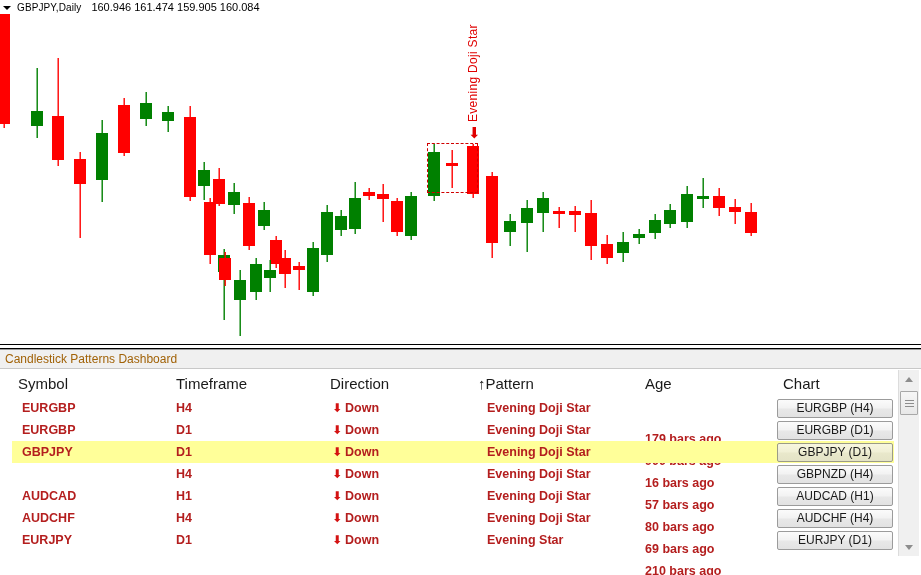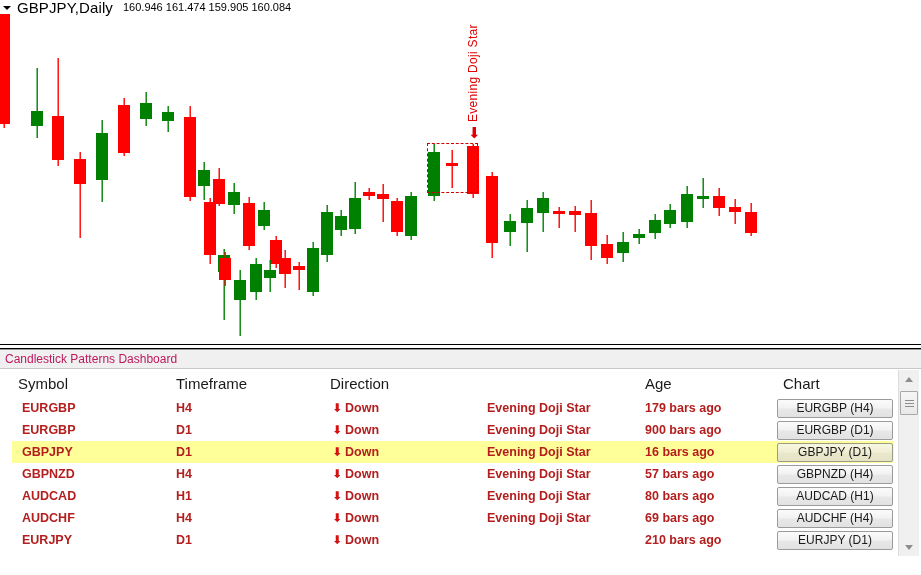--- a/index.html
+++ b/index.html
@@ -44,21 +44,21 @@
   }
   #chart-collapse-icon::after {
     content: "";
     position: absolute;
     left: 0; top: 3px;
     border-left: 4.5px solid transparent;
     border-right: 4.5px solid transparent;
     border-top: 4.5px solid #000000;
   }
   #chart-symbol-label {
-    font-size: 15px;
+    font-size: 10px;
     color: #000000;
     letter-spacing: 0.1px;
     white-space: nowrap;
   }
   #chart-ohlc {
     font-size: 11px;
     color: #000000;
     white-space: nowrap;
     margin-left: 5px;
   }
@@ -118,21 +118,21 @@
     position: absolute;
     left: 0; top: 0;
     width: 921px; height: 19px;
     background: #f0f0f0;
     border-bottom: 1px solid #c8c8c8;
     display: flex;
     align-items: center;
   }
   #dashboard-title {
     font-size: 12px;
-    color: #be185d;
+    color: #a16207;
     padding-left: 5px;
     white-space: nowrap;
   }
 
   #table-wrap {
     position: absolute;
     left: 0; top: 20px;
     width: 760px; height: 206px;
     background: #ffffff;
   }
@@ -169,21 +169,21 @@
   .c-timeframe { left: 176px; width: 145px; }
   .c-direction { left: 330px; width: 140px; }
   .c-pattern   { left: 478px; width: 160px; }
   .c-age       { left: 645px; width: 130px; }
   .c-chart     { left: 783px; width: 110px; }
 
   .d-symbol    { left: 22px;  width: 150px; }
   .d-timeframe { left: 176px; width: 145px; }
   .d-direction { left: 332px; width: 140px; }
   .d-pattern   { left: 487px; width: 160px; }
-  .d-age       { left: 645px; width: 130px; }
+  .d-age       { left: 645px; width: 130px; margin-top: 31px; }
   .d-chart     { left: 777px; width: 116px; }
 
   .row.highlight { background: #ffff99; }
   .row.highlight .hl-left {
     position: absolute;
     left: 0; top: 0; width: 12px; height: 100%;
     background: #ffffff;
   }
 
   .arrow-down {
@@ -389,20 +389,21 @@
     <div id="dashboard-titlebar">
       <span id="dashboard-title">Candlestick Patterns Dashboard</span>
     </div>
 
     <div id="table-wrap">
 
       <div class="row" id="header-row">
         <div class="cell hcell c-symbol">Symbol</div>
         <div class="cell hcell c-timeframe">Timeframe</div>
         <div class="cell hcell c-direction">Direction</div>
+        <div class="cell hcell c-pattern">↑Pattern</div>
         <div class="cell hcell c-chart">Chart</div>
         <div class="cell hcell c-age">Age</div>
       </div>
 
       <div id="rows-container">
           <div class="row" style="top: 27px;">
             <div class="cell dcell d-symbol">EURGBP</div>
             <div class="cell dcell d-timeframe">H4</div>
             <div class="cell dcell d-direction">
               <span class="arrow-down">⬇</span>
@@ -435,21 +436,20 @@
               <span class="arrow-down">⬇</span>
               <span>Down</span>
             </div>
             <div class="cell dcell d-pattern">Evening Doji Star</div>
             <div class="cell dcell d-age">16 bars ago</div>
             <div class="cell d-chart">
               <button class="chart-btn">GBPJPY (D1)</button>
             </div>
           </div>
           <div class="row" style="top: 93px;">
-            <div class="cell dcell d-symbol">GBPNZD</div>
             <div class="cell dcell d-timeframe">H4</div>
             <div class="cell dcell d-direction">
               <span class="arrow-down">⬇</span>
               <span>Down</span>
             </div>
             <div class="cell dcell d-pattern">Evening Doji Star</div>
             <div class="cell dcell d-age">57 bars ago</div>
             <div class="cell d-chart">
               <button class="chart-btn">GBPNZD (H4)</button>
             </div>
@@ -480,20 +480,21 @@
               <button class="chart-btn">AUDCHF (H4)</button>
             </div>
           </div>
           <div class="row" style="top: 159px;">
             <div class="cell dcell d-symbol">EURJPY</div>
             <div class="cell dcell d-timeframe">D1</div>
             <div class="cell dcell d-direction">
               <span class="arrow-down">⬇</span>
               <span>Down</span>
             </div>
+            <div class="cell dcell d-pattern">Evening Star</div>
             <div class="cell dcell d-age">210 bars ago</div>
             <div class="cell d-chart">
               <button class="chart-btn">EURJPY (D1)</button>
             </div>
           </div>
         </div>
 
     </div>
 
     <div id="scrollbar">

